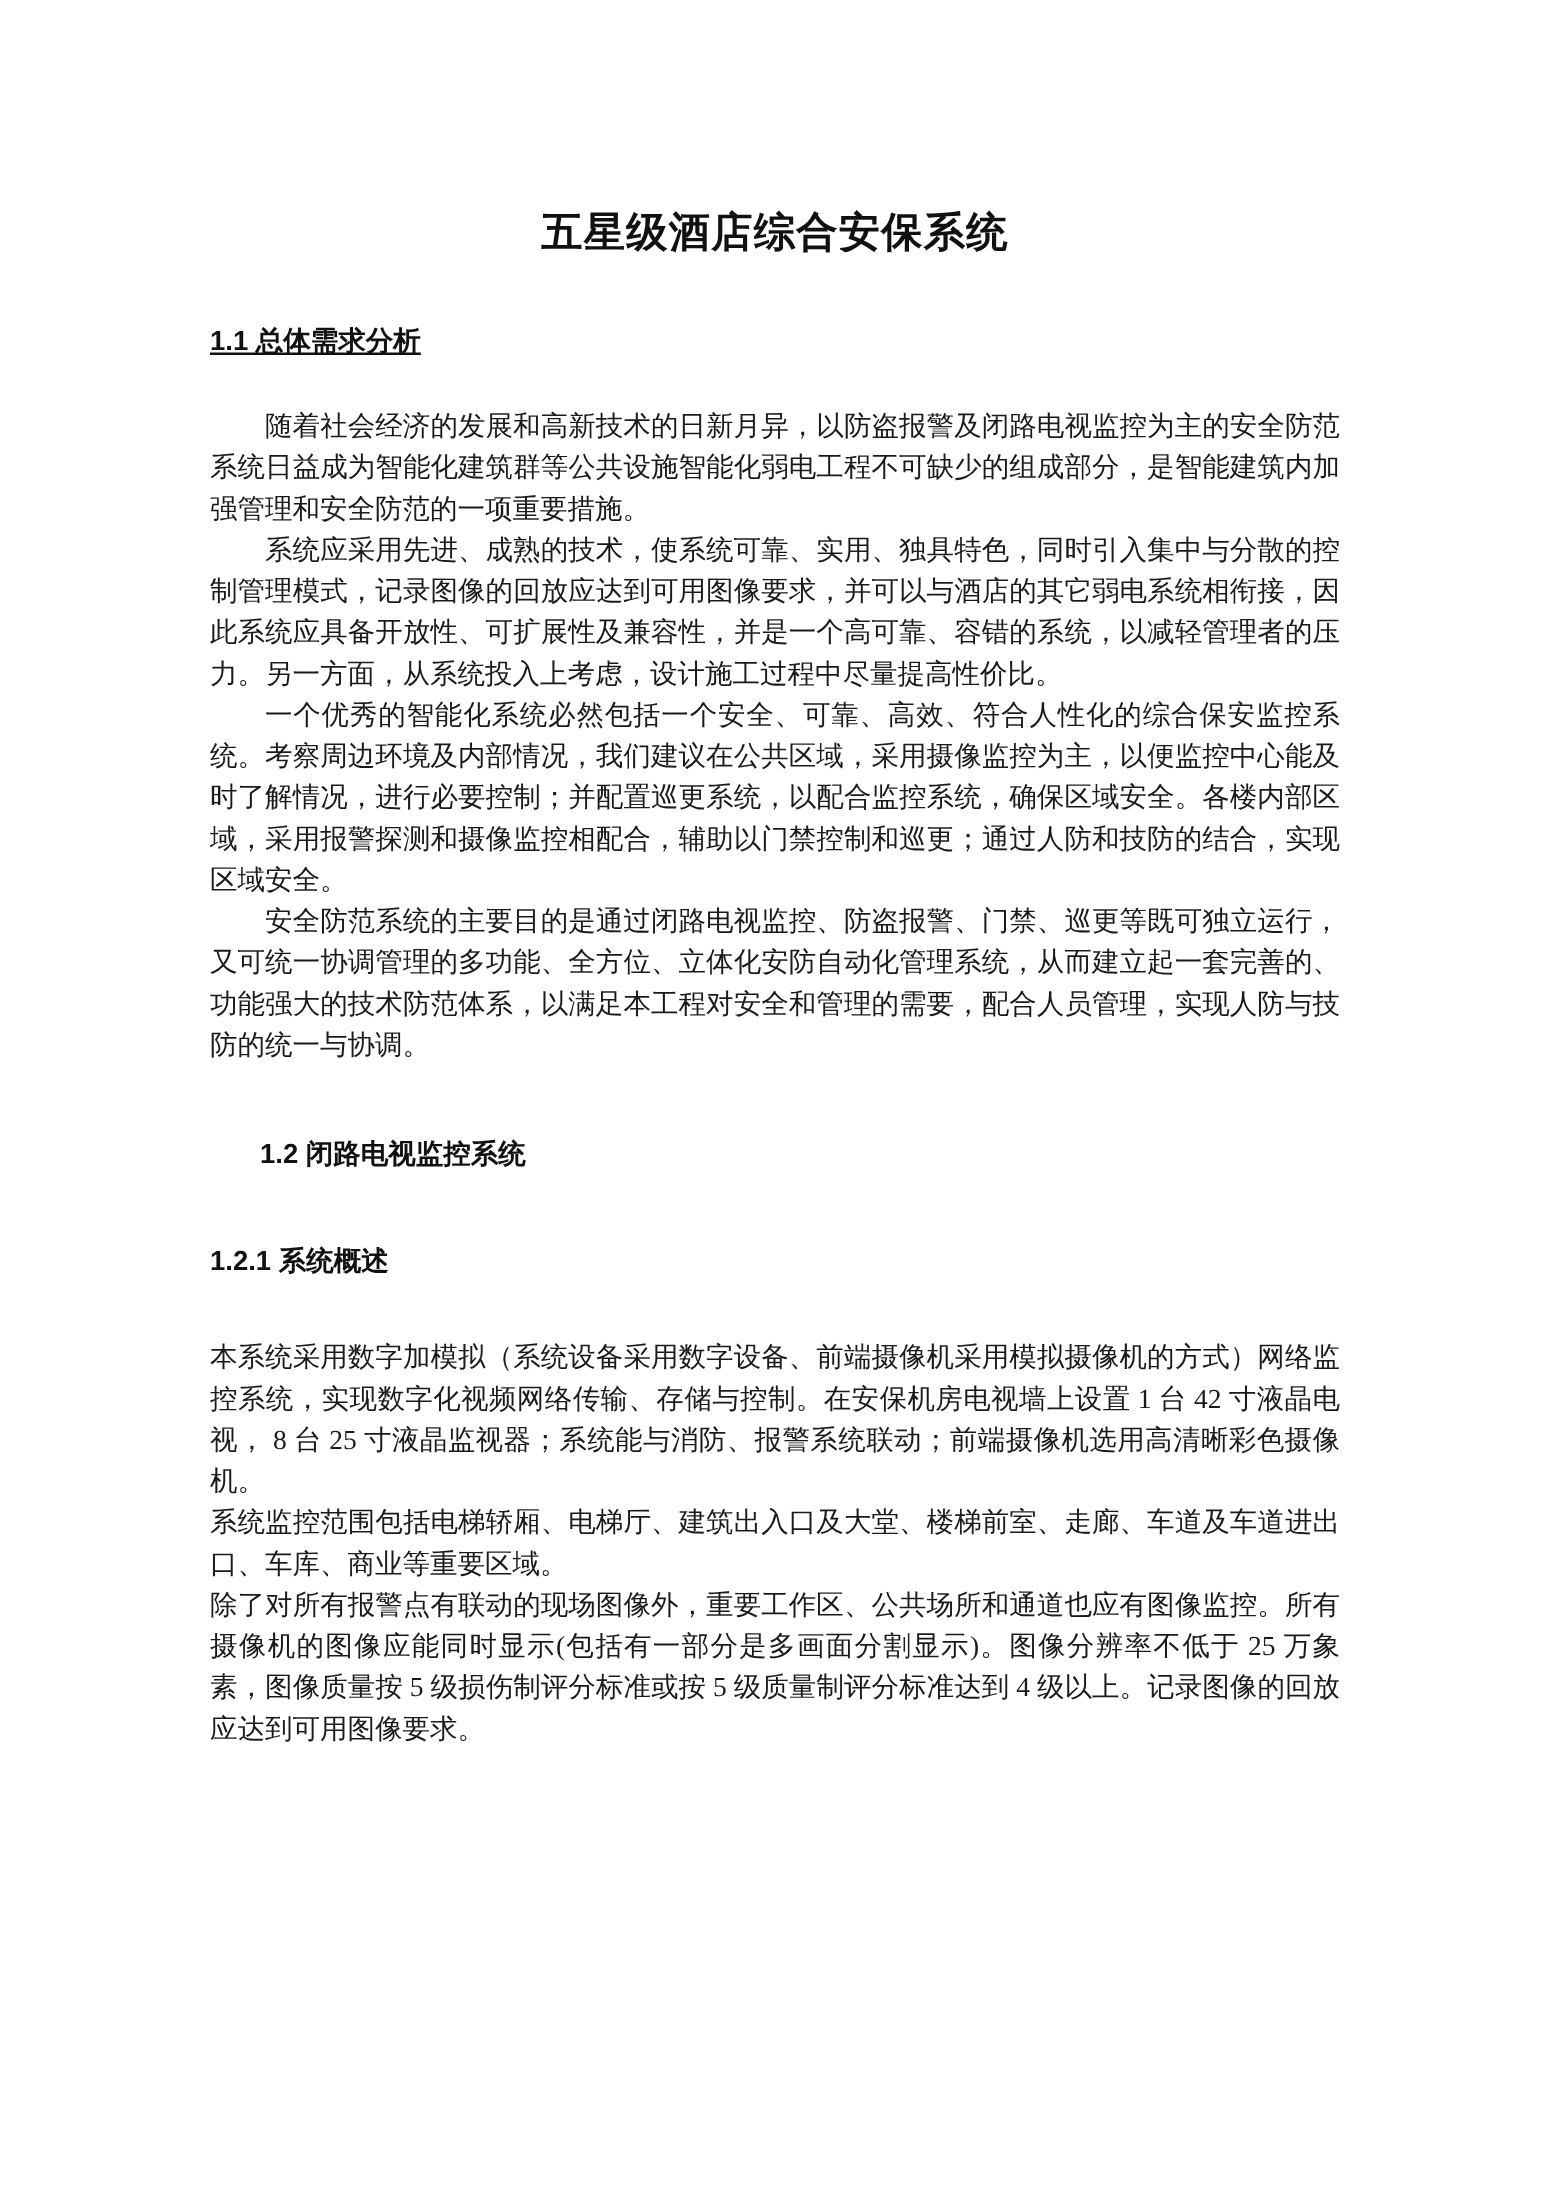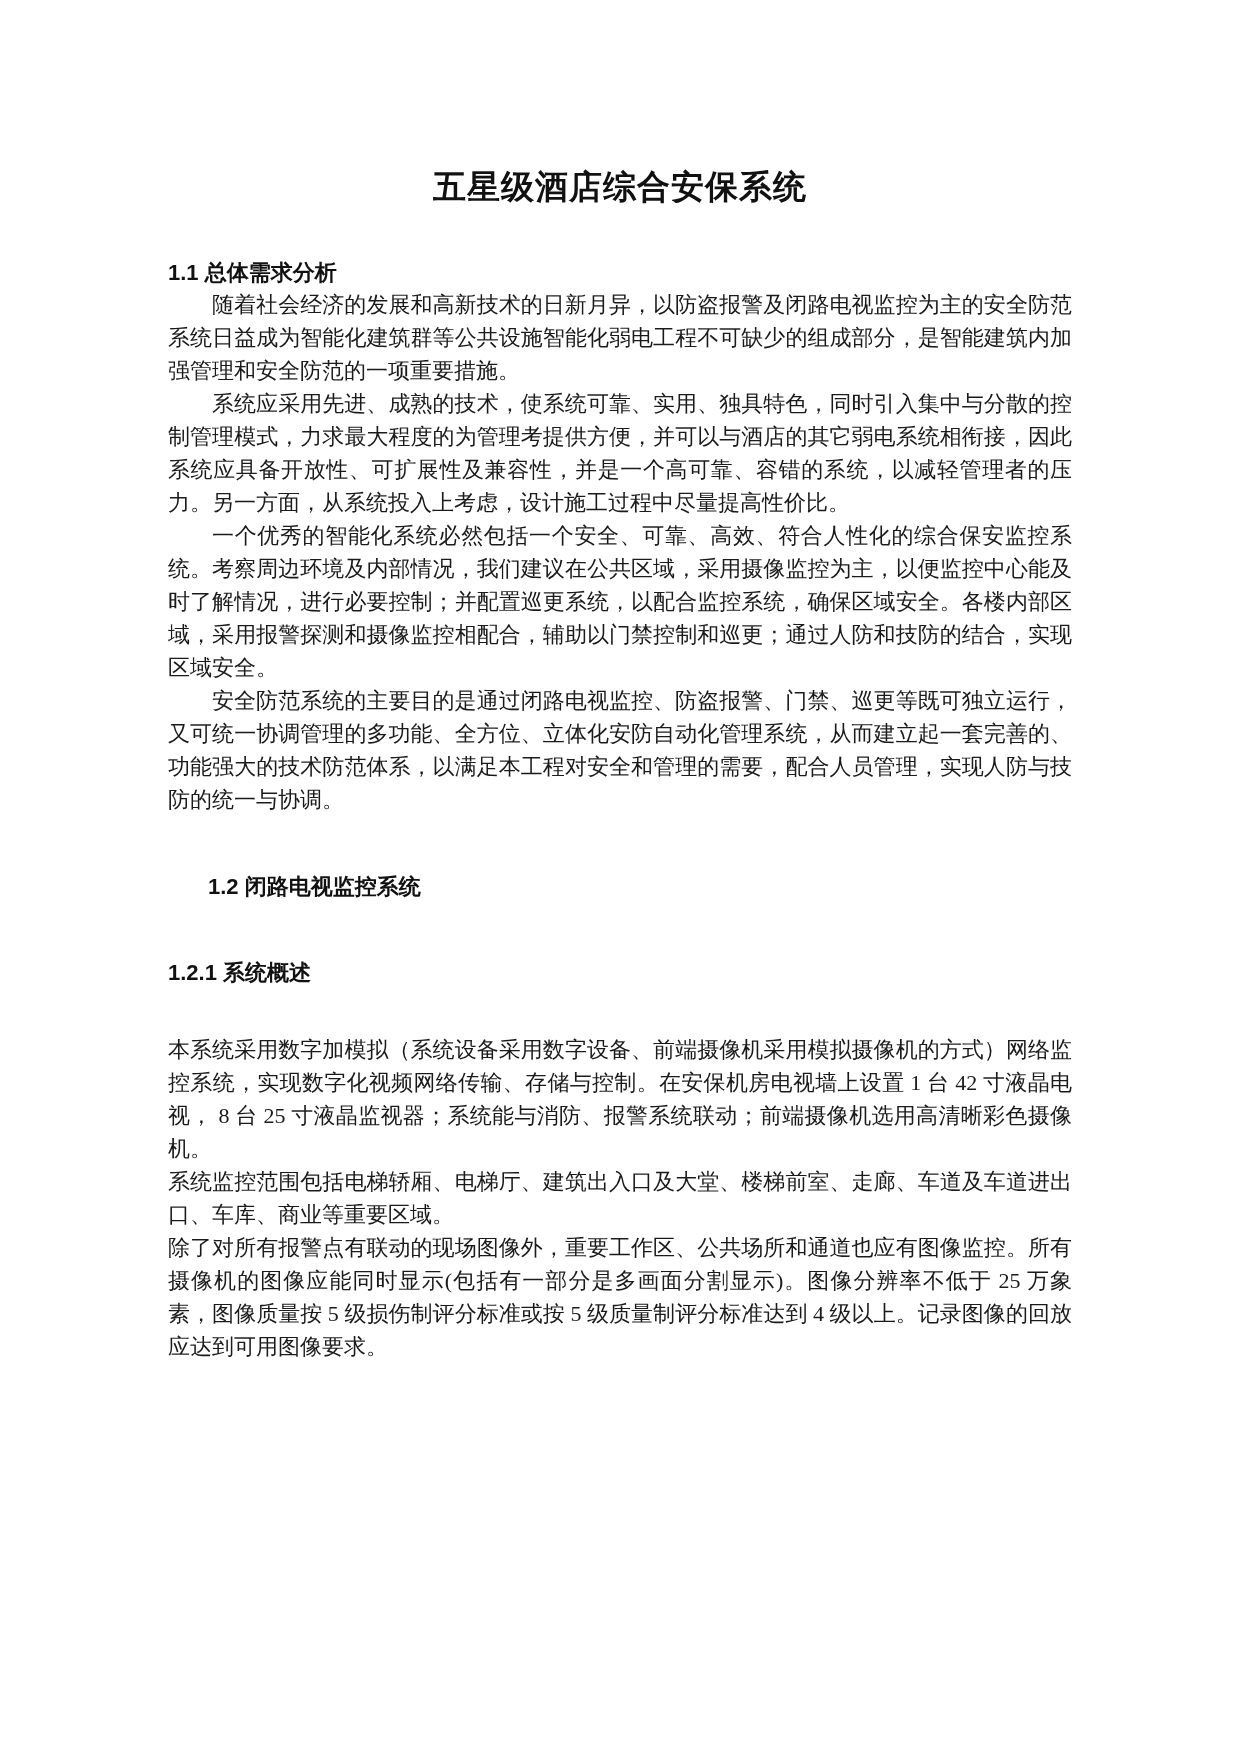--- a/index.html
+++ b/index.html
@@ -26,31 +26,31 @@
     letter-spacing: 1px;
     color: #111111;
   }
   .h2 {
     font-family: "Liberation Sans", sans-serif;
     font-size: 22px;
     font-weight: bold;
     line-height: 30px;
     color: #111111;
   }
-  .h2-first { margin-top: 48px; }
+  .h2-first { margin-top: 48px; text-decoration: underline; }
   .h2-second { margin-top: 56px; margin-left: 40px; }
   .h3 {
     font-family: "Liberation Sans", sans-serif;
     font-size: 22px;
     font-weight: bold;
     line-height: 26px;
     margin-top: 58px;
     color: #111111;
   }
-  .body-block-1 { }
+  .body-block-1 { margin-top: 36px; }
   .body-block-2 { margin-top: 47px; }
   .para {
     font-size: 22px;
     line-height: 33px;
     text-align: justify;
     color: #1a1a1a;
   }
   .para.indent { text-indent: 2em; }
   .para.flush { text-indent: 0; }
 </style>
@@ -58,21 +58,21 @@
 <body>
 
 <div class="page">
 
   <h1 class="doc-title">五星级酒店综合安保系统</h1>
 
   <h2 class="h2 h2-first">1.1 总体需求分析</h2>
 
   <div class="body-block-1">
     <p class="para indent">随着社会经济的发展和高新技术的日新月异，以防盗报警及闭路电视监控为主的安全防范系统日益成为智能化建筑群等公共设施智能化弱电工程不可缺少的组成部分，是智能建筑内加强管理和安全防范的一项重要措施。</p>
-    <p class="para indent">系统应采用先进、成熟的技术，使系统可靠、实用、独具特色，同时引入集中与分散的控制管理模式，力求最大程度的为管理考提供方便，并可以与酒店的其它弱电系统相衔接，因此系统应具备开放性、可扩展性及兼容性，并是一个高可靠、容错的系统，以减轻管理者的压力。另一方面，从系统投入上考虑，设计施工过程中尽量提高性价比。</p>
+    <p class="para indent">系统应采用先进、成熟的技术，使系统可靠、实用、独具特色，同时引入集中与分散的控制管理模式，记录图像的回放应达到可用图像要求，并可以与酒店的其它弱电系统相衔接，因此系统应具备开放性、可扩展性及兼容性，并是一个高可靠、容错的系统，以减轻管理者的压力。另一方面，从系统投入上考虑，设计施工过程中尽量提高性价比。</p>
     <p class="para indent">一个优秀的智能化系统必然包括一个安全、可靠、高效、符合人性化的综合保安监控系统。考察周边环境及内部情况，我们建议在公共区域，采用摄像监控为主，以便监控中心能及时了解情况，进行必要控制；并配置巡更系统，以配合监控系统，确保区域安全。各楼内部区域，采用报警探测和摄像监控相配合，辅助以门禁控制和巡更；通过人防和技防的结合，实现区域安全。</p>
     <p class="para indent">安全防范系统的主要目的是通过闭路电视监控、防盗报警、门禁、巡更等既可独立运行，又可统一协调管理的多功能、全方位、立体化安防自动化管理系统，从而建立起一套完善的、功能强大的技术防范体系，以满足本工程对安全和管理的需要，配合人员管理，实现人防与技防的统一与协调。</p>
   </div>
 
   <h2 class="h2 h2-second">1.2 闭路电视监控系统</h2>
 
   <h3 class="h3">1.2.1 系统概述</h3>
 
   <div class="body-block-2">
     <p class="para flush">本系统采用数字加模拟（系统设备采用数字设备、前端摄像机采用模拟摄像机的方式）网络监控系统，实现数字化视频网络传输、存储与控制。在安保机房电视墙上设置 1 台 42 寸液晶电视， 8 台 25 寸液晶监视器；系统能与消防、报警系统联动；前端摄像机选用高清晰彩色摄像机。</p>

